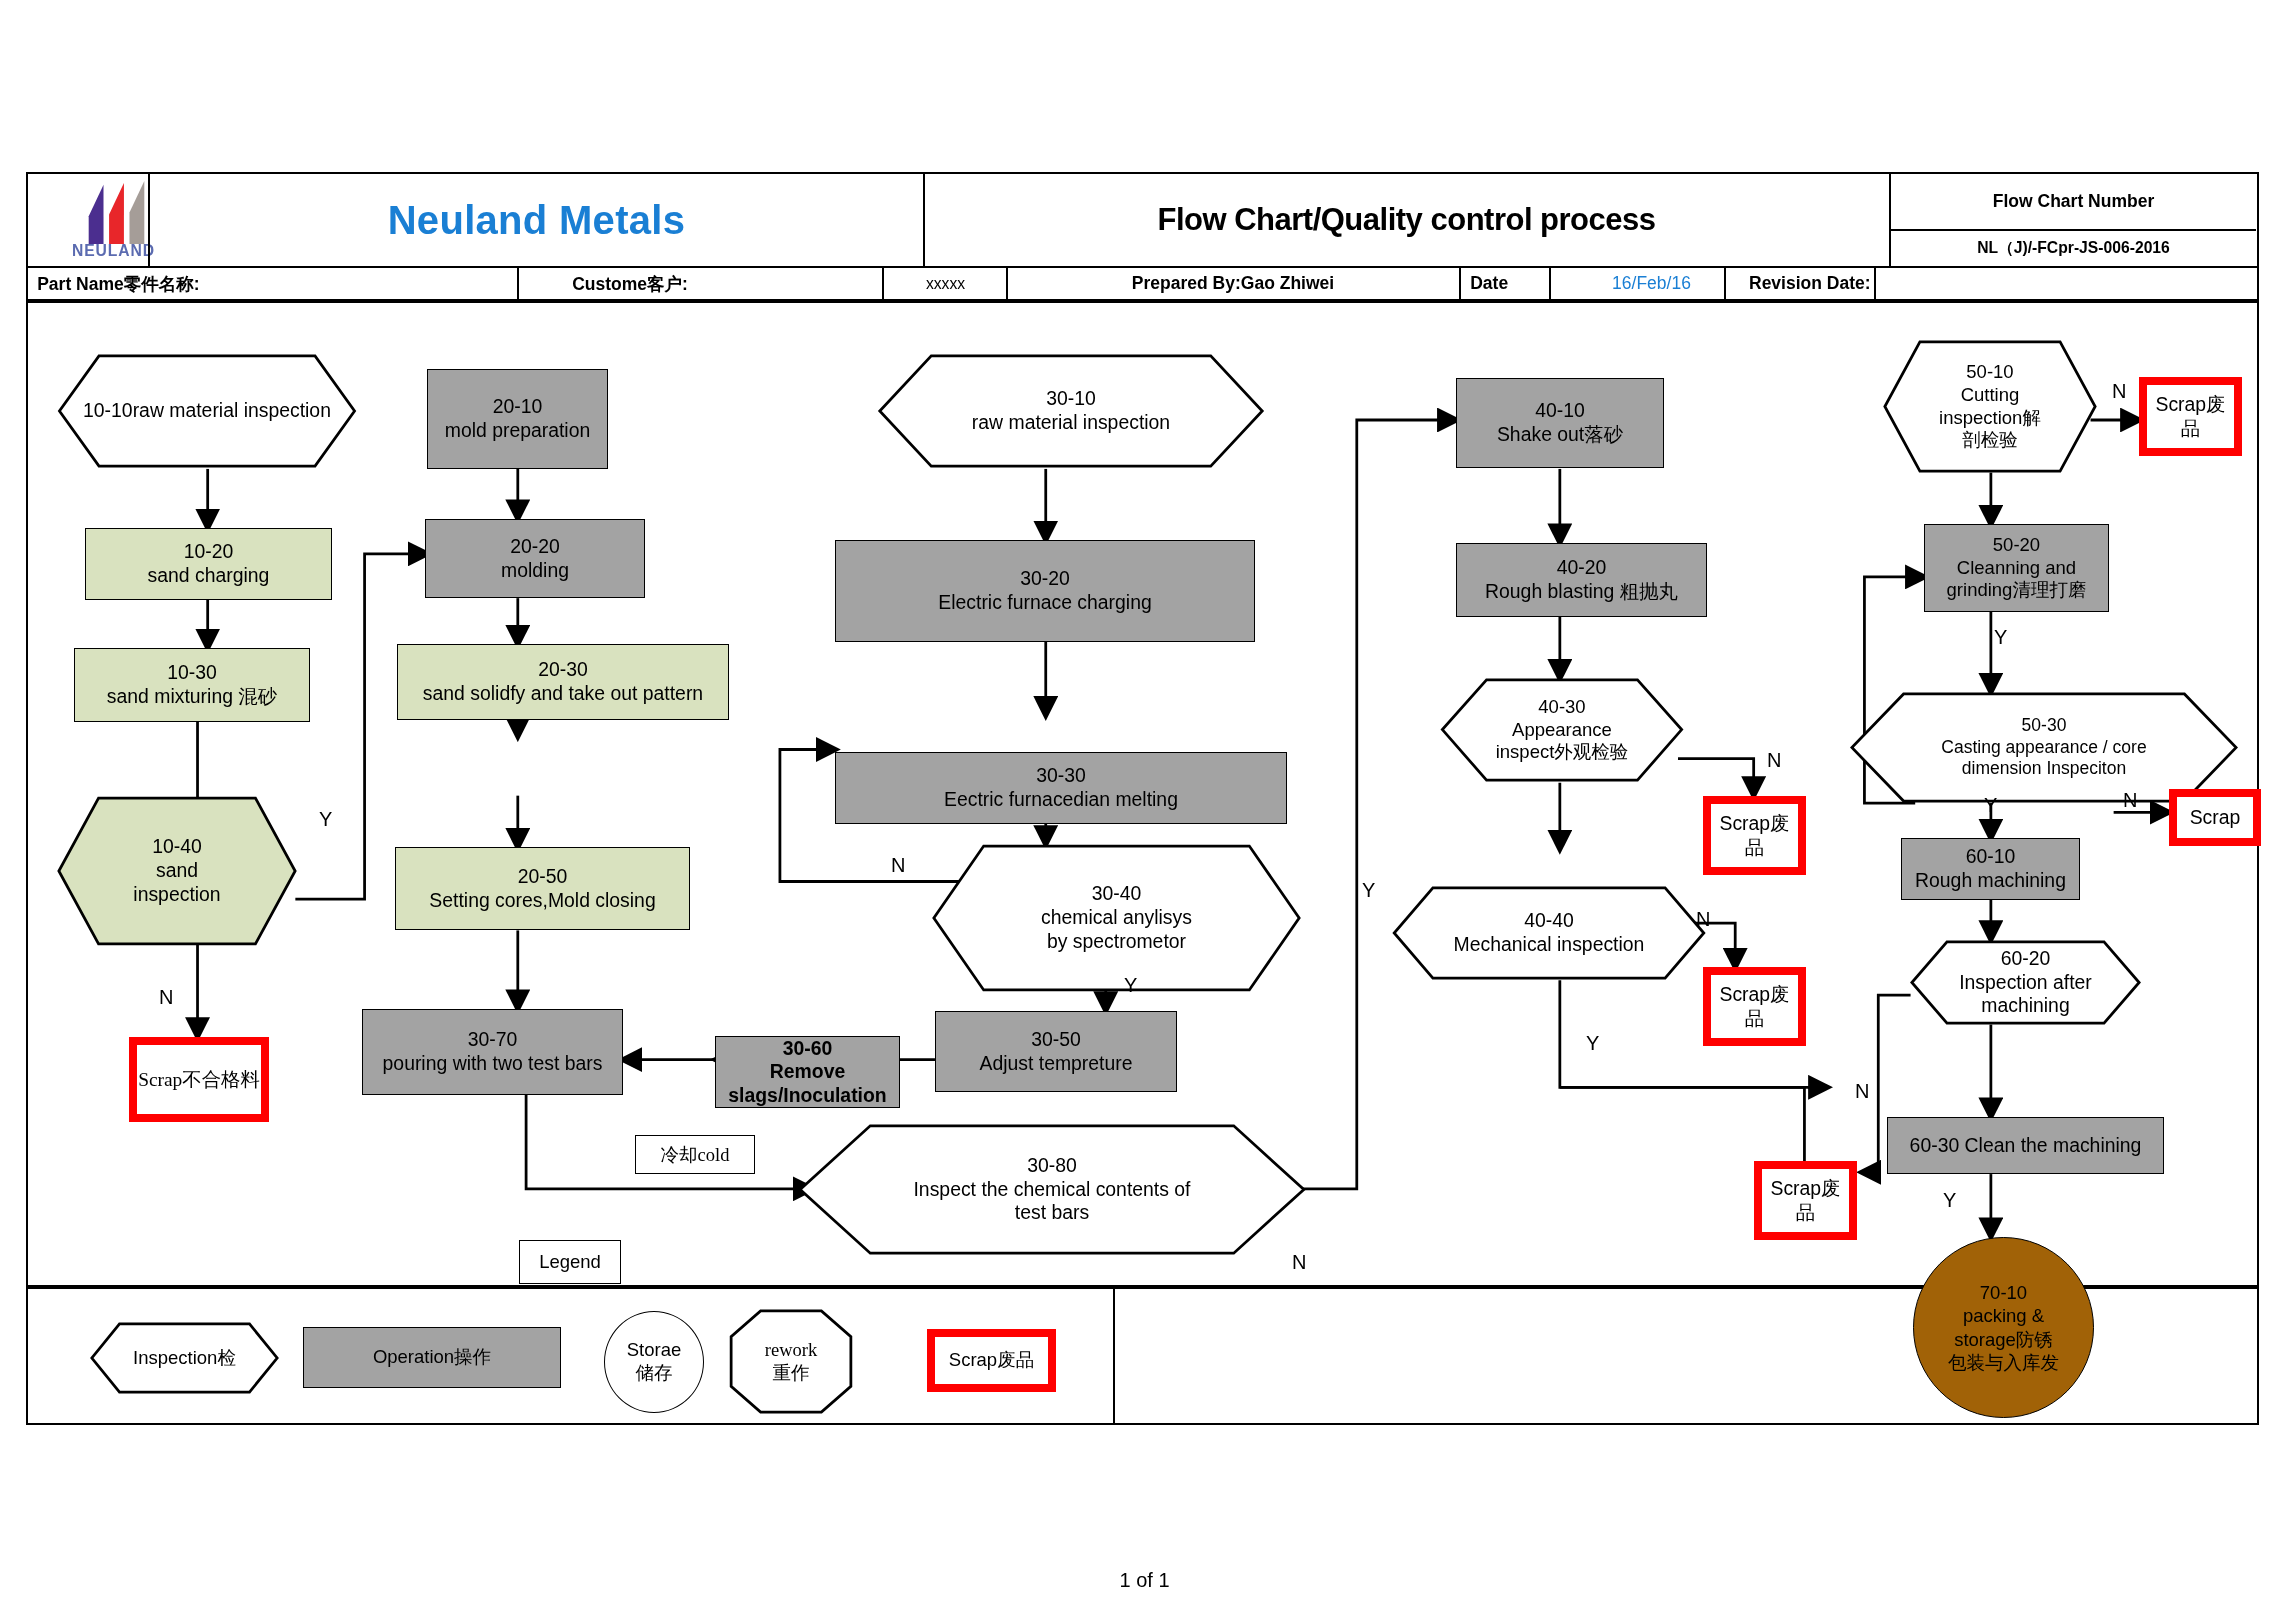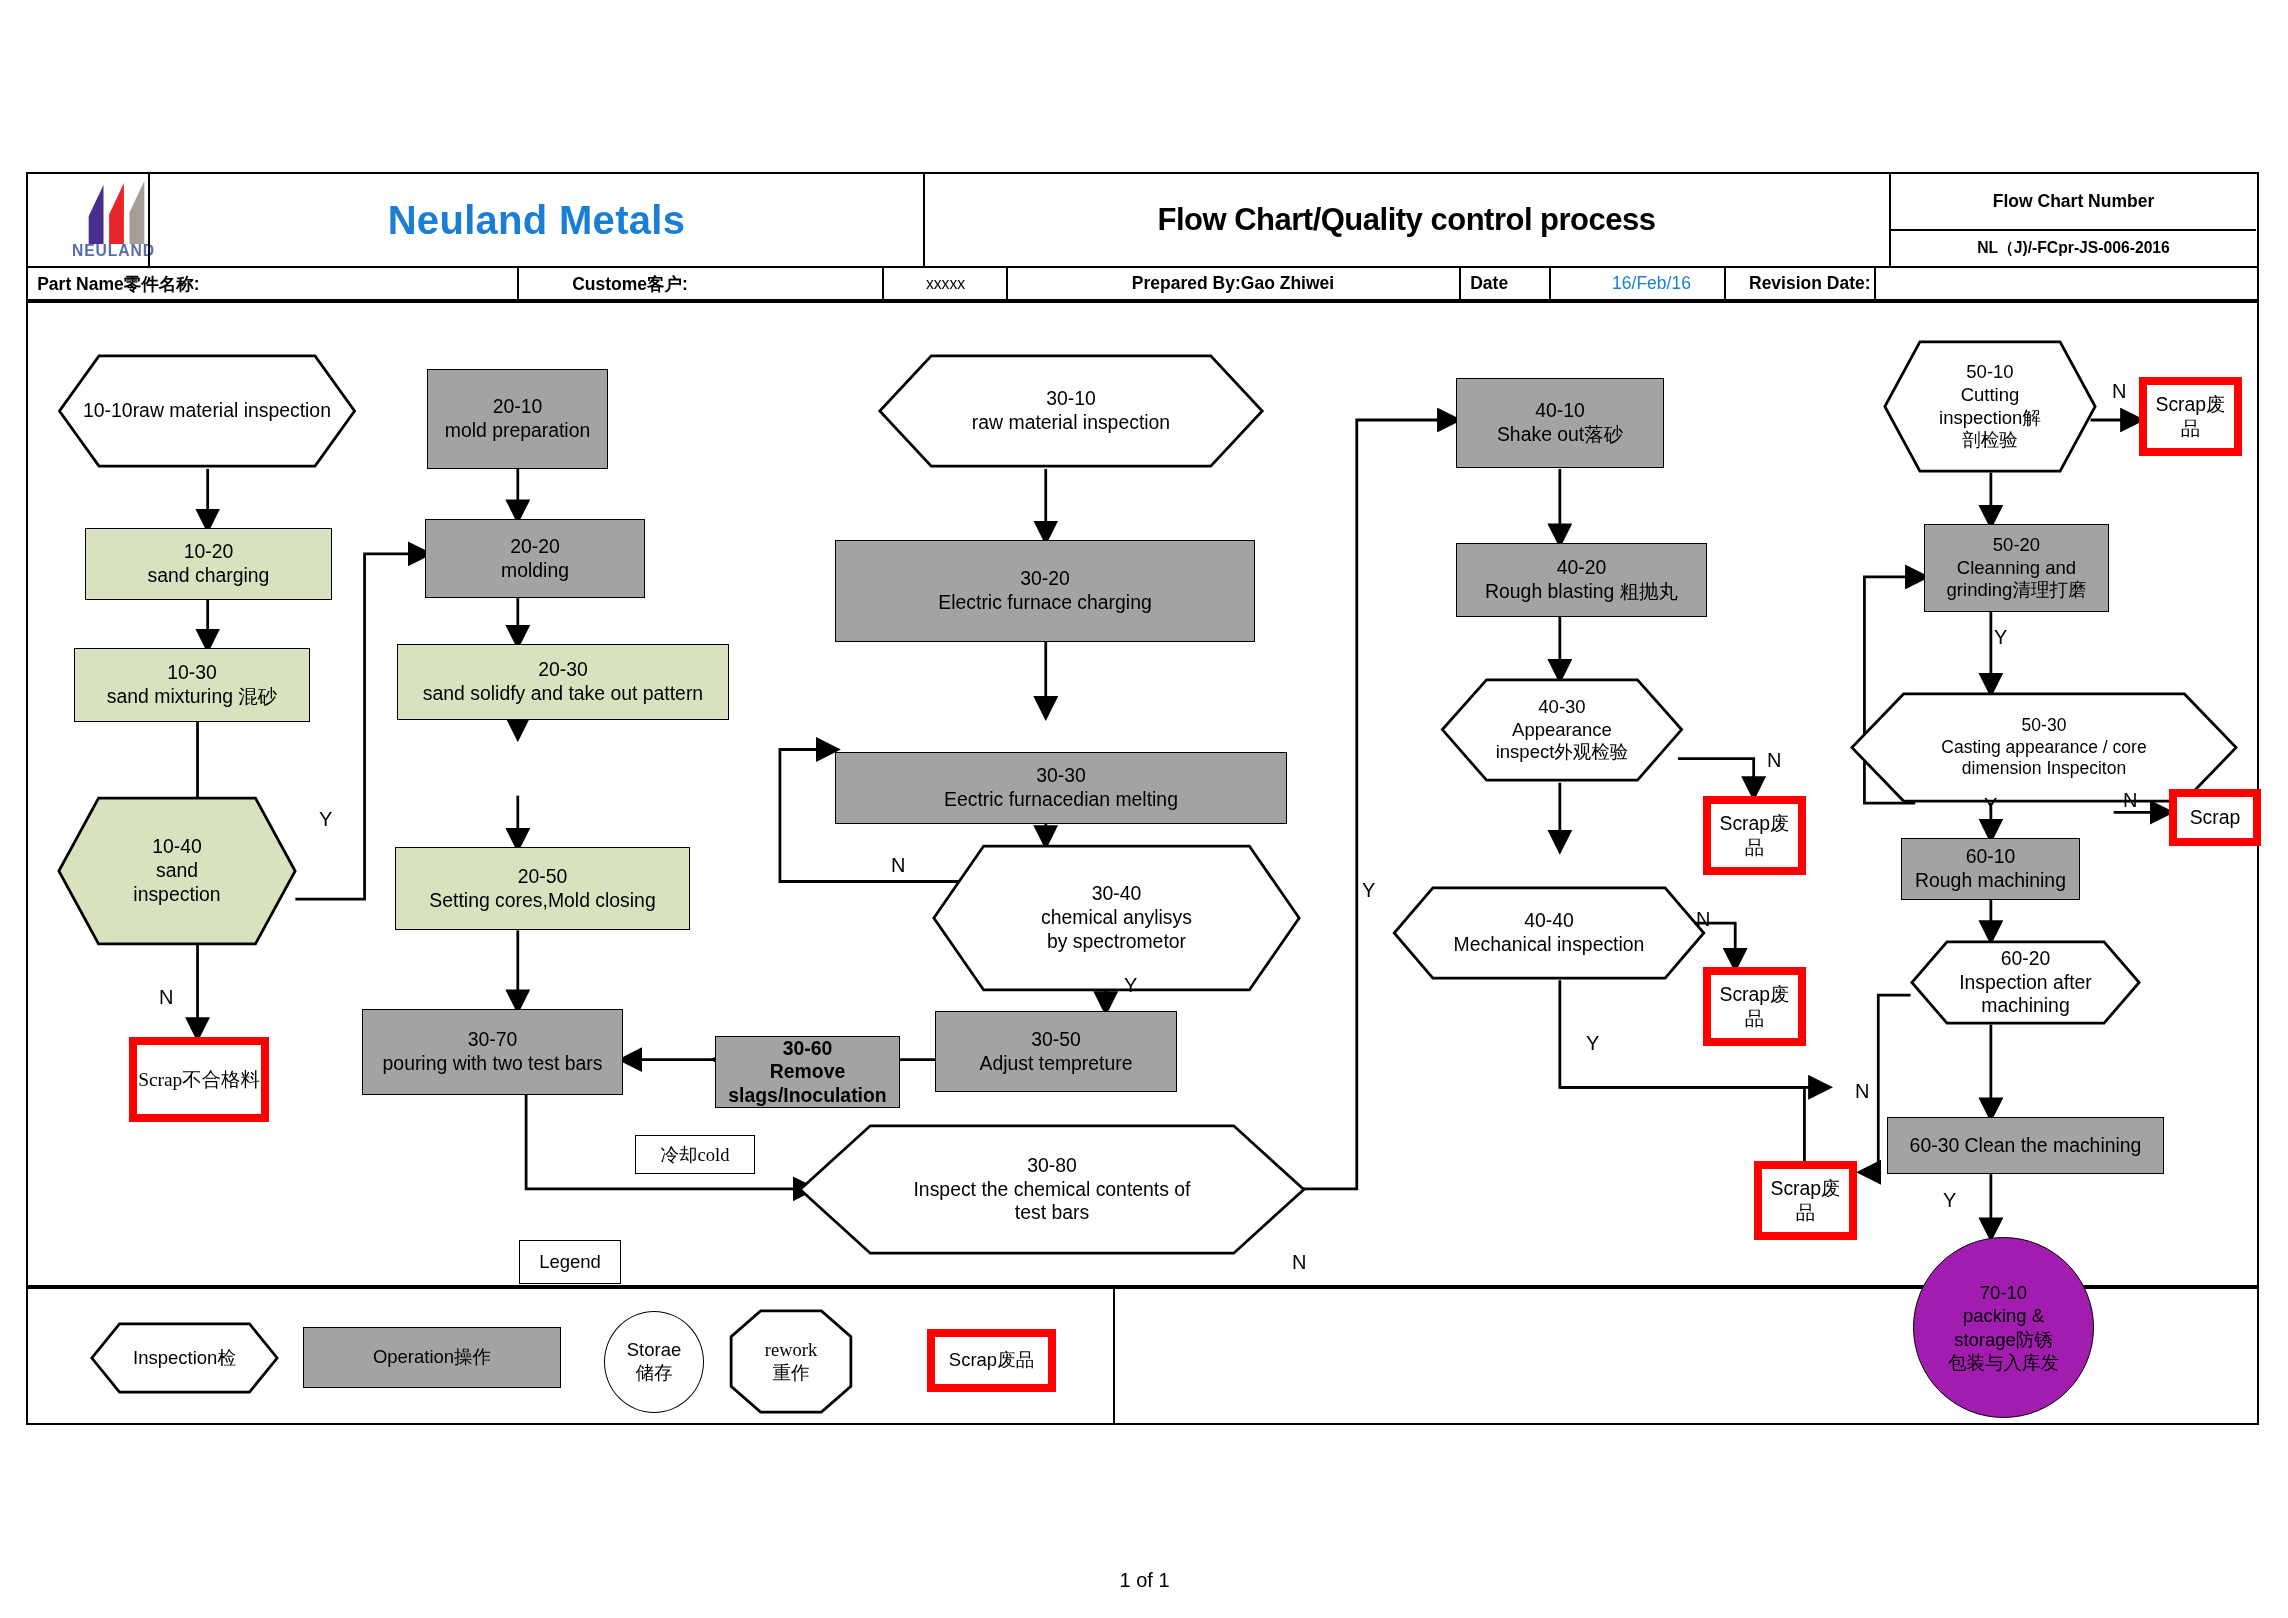--- a/index.html
+++ b/index.html
@@ -49,21 +49,21 @@
   .node{position:absolute;box-sizing:border-box;display:flex;align-items:center;justify-content:center;
         text-align:center;font-size:19.4px;line-height:1.22;z-index:3;}
   .rect{border:1.8px solid #000;background:#a3a3a3;}
   .rect.green{background:#d9e2bf;}
   .hexwrap{position:absolute;z-index:3;}
   .hexwrap svg{position:absolute;left:0;top:0;}
   .hexlabel{position:absolute;left:0;top:0;width:100%;height:100%;display:flex;align-items:center;
             justify-content:center;text-align:center;font-size:19.4px;line-height:1.22;padding:0 6%;box-sizing:border-box;}
   .scrap{position:absolute;border:8.3px solid #ff0000;background:#fff;box-sizing:border-box;
          display:flex;align-items:center;justify-content:center;text-align:center;font-size:19.4px;line-height:1.22;z-index:4;}
-  .circle{position:absolute;border:1.8px solid #000;border-radius:50%;background:#a21caf;box-sizing:border-box;
+  .circle{position:absolute;border:1.8px solid #000;border-radius:50%;background:#a16207;box-sizing:border-box;
           display:flex;align-items:center;justify-content:center;text-align:center;font-size:19.4px;line-height:1.25;z-index:3;}
   .lbl{position:absolute;font-size:20px;z-index:5;background:transparent;}
   .plainbox{position:absolute;border:1.8px solid #000;background:#fff;box-sizing:border-box;
             display:flex;align-items:center;justify-content:center;font-size:18.5px;z-index:4;}
   .octagon{position:absolute;z-index:3;}
   .ellipse{position:absolute;border:1.8px solid #000;border-radius:50%;background:#fff;box-sizing:border-box;
            display:flex;align-items:center;justify-content:center;text-align:center;font-size:19.4px;line-height:1.22;z-index:3;}
 
   
   #wires{position:absolute;left:0;top:0;width:2289px;height:1619px;z-index:1;pointer-events:none;}

